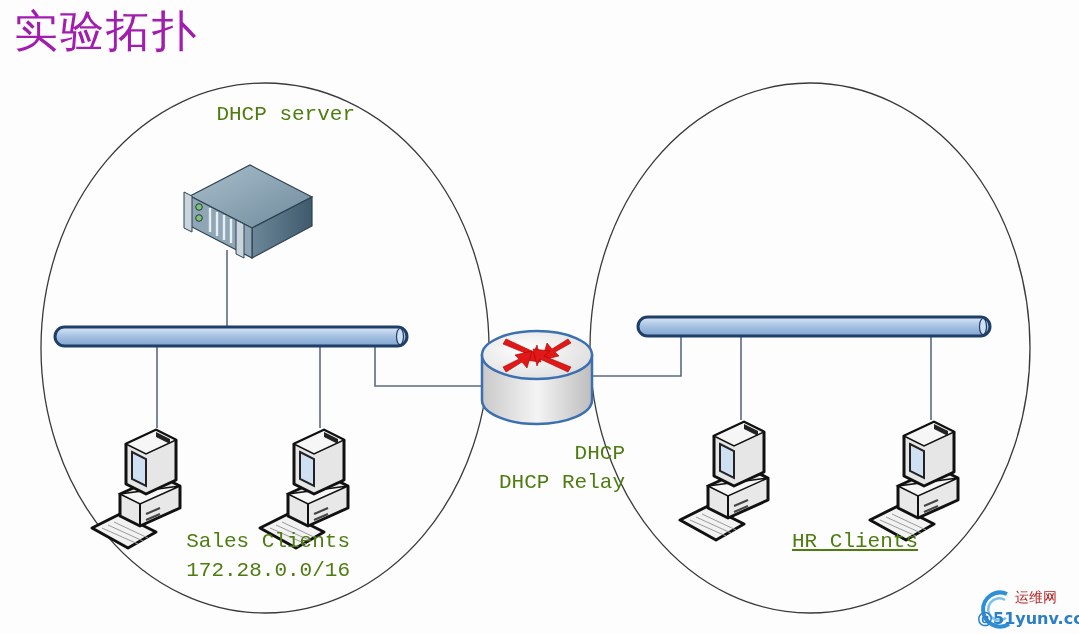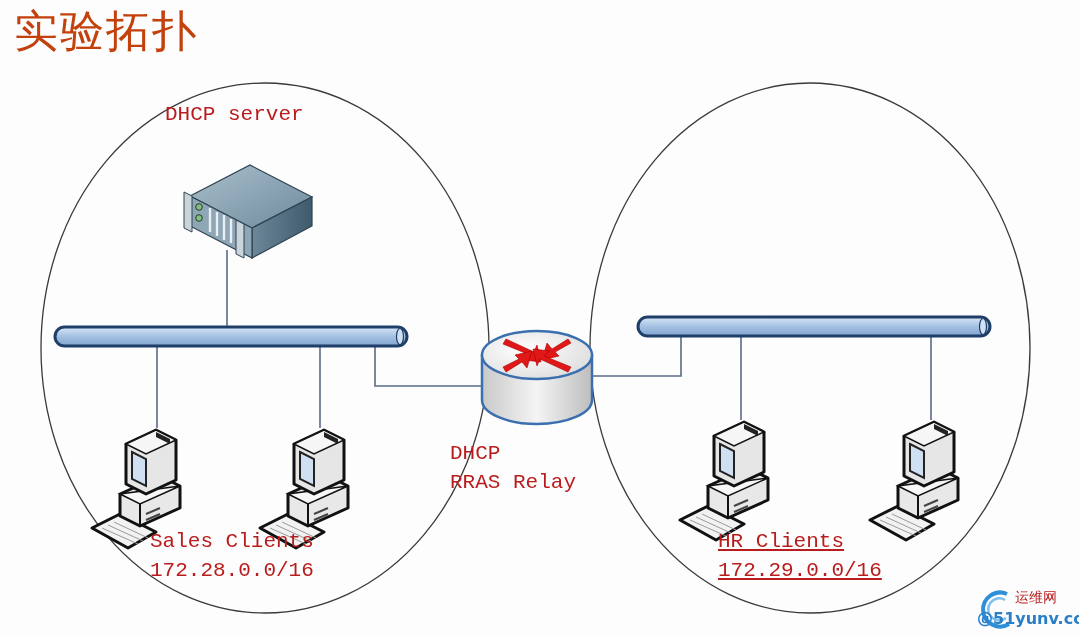--- a/index.html
+++ b/index.html
@@ -1,19 +1,19 @@
 <!DOCTYPE html>
 <html><head>
 <meta charset="utf-8">
 <style>
   html, body { margin:0; padding:0; background:#fdfdfd; }
   #stage { position:relative; width:1079px; height:634px; overflow:hidden; background:#fdfdfd; }
   svg { position:absolute; left:0; top:0; }
-  .title { position:absolute; left:14px; top:2px; font-family:"DejaVu Serif", serif; font-size:44px; color:#c2410c; letter-spacing:2px; }
-  .lbl { position:absolute; font-family:"Liberation Mono", "DejaVu Sans Mono", monospace; font-size:21px; color:#b91c1c; text-align:left; white-space:nowrap; line-height:29px; }
+  .title { position:absolute; left:14px; top:2px; font-family:"DejaVu Serif", serif; font-size:44px; color:#a21caf; letter-spacing:2px; }
+  .lbl { position:absolute; font-family:"Liberation Mono", "DejaVu Sans Mono", monospace; font-size:21px; color:#4d7c0f; text-align:right; white-space:nowrap; line-height:29px; }
   .wm { position:absolute; font-family:"DejaVu Sans", sans-serif; }
 </style>
 </head>
 <body>
 
 <div id="stage">
   <div class="title">实验拓扑</div>
 
   <svg width="1079" height="634" viewBox="0 0 1079 634">
     <defs>
@@ -117,29 +117,28 @@
     <use href="#pc" x="318" y="470"></use>
     <use href="#pc" x="738" y="462"></use>
     <use href="#pc" x="928" y="462"></use>
   </svg>
 
   <div class="lbl" style="left:165px; top:100px; width:190px;">
     <div>DHCP server</div>
   </div>
   <div class="lbl" style="left:450px; top:439px; width:175px;">
     <div>DHCP</div>
-    <div>RRAS Relay</div>
+    <div>DHCP Relay</div>
   </div>
   <div class="lbl" style="left:150px; top:527px; width:200px;">
     <div>Sales Clients</div>
     <div>172.28.0.0/16</div>
   </div>
   <div class="lbl" style="left:718px; top:527px; width:200px;text-decoration:underline;">
     <div>HR Clients</div>
-    <div>172.29.0.0/16</div>
   </div>
 
   <div style="position:absolute; left:975px; top:586px; width:104px; height:46px;">
     <svg width="40" height="46" style="position:absolute; left:0; top:0;">
       <path d="M32,8 A17,17 0 1 0 34,38" fill="none" stroke="#2f8fd6" stroke-width="4"></path>
       <path d="M30,14 A11,11 0 1 0 31,32" fill="none" stroke="#7cc0ee" stroke-width="2.5"></path>
     </svg>
     <div class="wm" style="left:40px; top:3px; font-size:14px; color:#b91c1c;">运维网</div>
     <div class="wm" style="left:2px; top:23px; font-size:16px; color:#2a7fc8; font-weight:bold;">@51yunv.com</div>
   </div>

